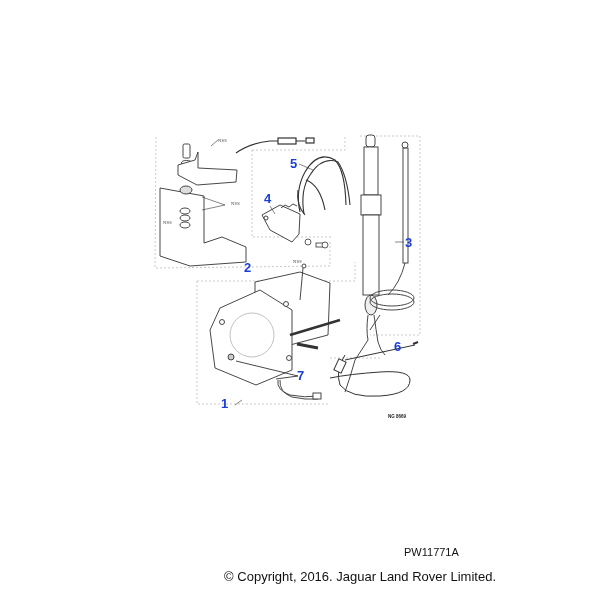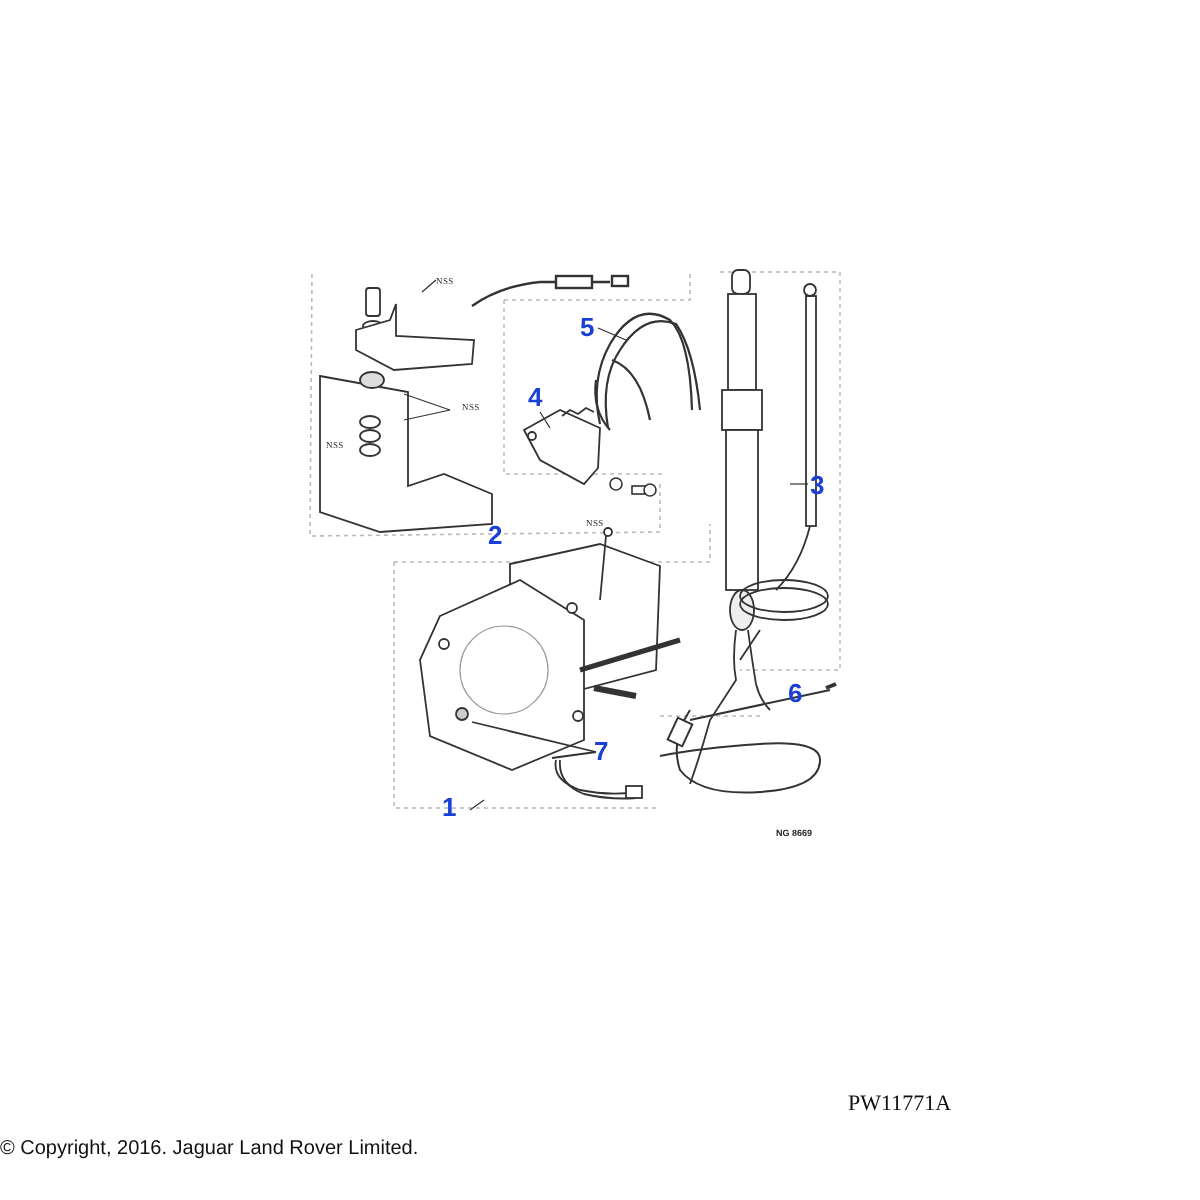--- a/index.html
+++ b/index.html
@@ -1,22 +1,22 @@
 <!DOCTYPE html>
 <html><head>
   <meta charset="utf-8">
   <style>
     html, body { margin:0; padding:0; background:#ffffff; }
     body { width:600px; height:600px; position:relative; overflow:hidden; font-family:"Liberation Sans", sans-serif; }
     .diagram { position:absolute; left:0; top:0; width:600px; height:600px; }
     .callout { position:absolute; color:#1a3fd6; font-weight:bold; font-size:13px; font-family:"Liberation Sans", sans-serif; }
     .nss { position:absolute; font-size:4.5px; color:#333; font-family:"Liberation Serif", serif; letter-spacing:0.2px; }
     .refcode { position:absolute; font-size:4.5px; color:#222; font-family:"Liberation Sans", sans-serif; font-weight:bold; }
-    .diagram-id { position:absolute; left:424px; top:546px; font-size:11px; color:#111; font-family:Liberation Serif, serif; }
-    .copyright { position:absolute; left:0; width:496px; top:569px; text-align:left; font-size:10px; color:#111; font-family:"Liberation Sans", sans-serif; }
+    .diagram-id { position:absolute; left:404px; top:546px; font-size:11px; color:#111; font-family:Liberation Sans, sans-serif; }
+    .copyright { position:absolute; left:0; width:496px; top:569px; text-align:right; font-size:13px; color:#111; font-family:"Liberation Sans", sans-serif; }
   </style>
 </head>
 <body>
 
 <div class="diagram">
   <svg width="600" height="600" viewBox="0 0 600 600">
     <g fill="none" stroke="#bbb" stroke-width="0.8" stroke-dasharray="2,2">
 
       <polyline points="156,137 155,268 330,266 330,240"></polyline>
 

